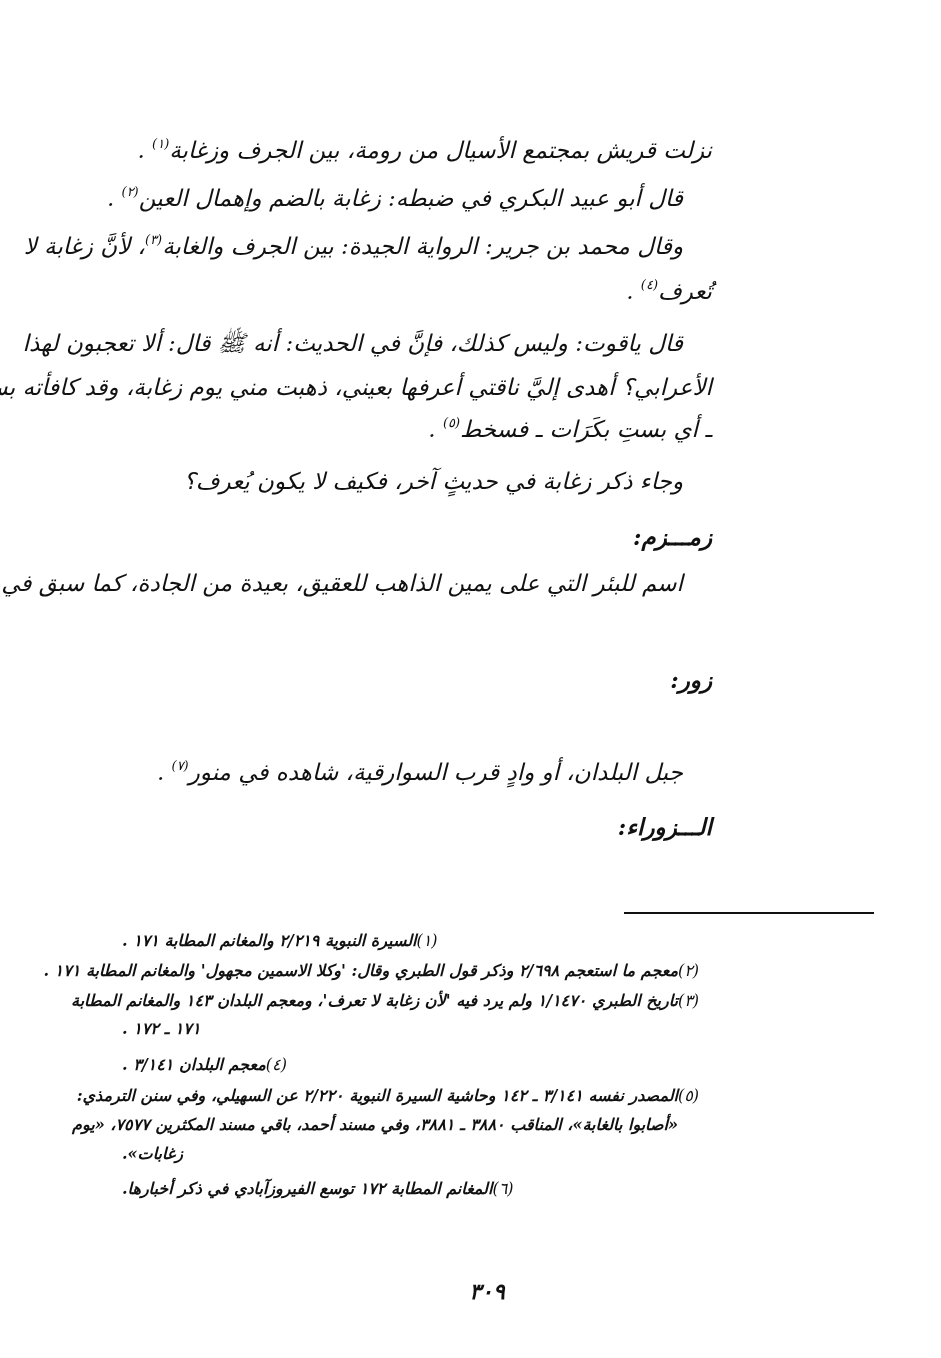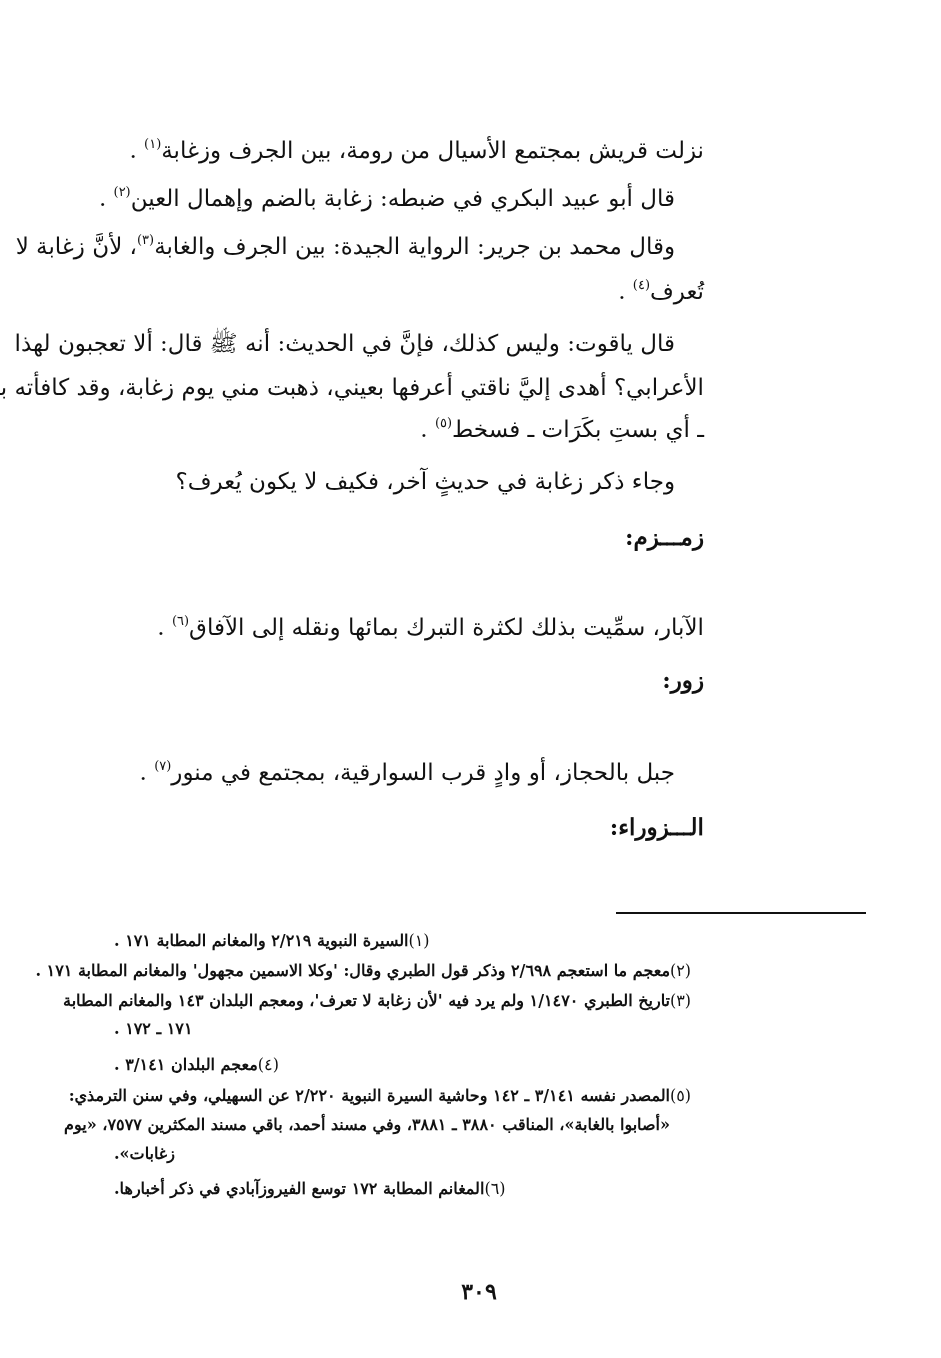--- a/index.html
+++ b/index.html
@@ -10,22 +10,22 @@
     body {
       width: 941px;
       height: 1358px;
       position: relative;
       overflow: hidden;
       color: #111111;
       font-family: "DejaVu Serif", "Liberation Serif", serif;
     }
     .page {
       position: absolute;
-      left: 4px; top: 0;
-      width: 779px; height: 1358px;
+      left: 12px; top: 0;
+      width: 779px; height: 1358px; font-style: italic;
     }
     .line {
       position: absolute;
       right: 79px;
       left: 110px;
       font-size: 23px;
       line-height: 30px;
       white-space: nowrap;
       direction: rtl;
       text-align: right;
@@ -95,27 +95,27 @@
   <div class="line indent" style="top:328px;"><span>قال ياقوت: وليس كذلك، فإنَّ في الحديث: أنه ﷺ قال: ألا تعجبون لهذا</span></div>
 
   <div class="line" style="top:372px;"><span>الأعرابي؟ أهدى إليَّ ناقتي أعرفها بعيني، ذهبت مني يوم زغابة، وقد كافأته بستٍ</span></div>
 
   <div class="line" style="top:414px;"><span>ـ أي بستِ بكَرَات ـ فسخط</span><sup class="fn">(٥)</sup><span> .</span></div>
 
   <div class="line indent" style="top:466px;"><span>وجاء ذكر زغابة في حديثٍ آخر، فكيف لا يكون يُعرف؟</span></div>
 
   <div class="heading" style="top:522px;">زمـــزم:</div>
 
+  <div class="line indent" style="top:568px;"><span>اسم للبئر التي على يمين الذاهب للعقيق، بعيدة من الجادة، كما سبق في</span></div>
 
-  <div class="line" style="top:612px;"><span>الآبار، سمِّيت بذلك لكثرة التبرك بمائها ونقله إلى الآفاق</span><sup class="fn">(٦)</sup><span> .</span></div>
 
   <div class="heading" style="top:665px;">زور:</div>
 
 
-  <div class="line indent" style="top:757px;"><span>جبل بالحجاز، أو وادٍ قرب السوارقية، بمجتمع في منور</span><sup class="fn">(٧)</sup><span> .</span></div>
+  <div class="line indent" style="top:757px;"><span>جبل البلدان، أو وادٍ قرب السوارقية، شاهده في منور</span><sup class="fn">(٧)</sup><span> .</span></div>
 
   <div class="heading" style="top:812px;">الـــزوراء:</div>
 
 
   <div class="separator"></div>
 
   <div class="fn-line" style="top:930px;"><span class="fn-num">(١)</span><span>السيرة النبوية ٢/٢١٩ والمغانم المطابة ١٧١ .</span></div>
 
   <div class="fn-line" style="top:960px;"><span class="fn-num">(٢)</span><span>معجم ما استعجم ٢/٦٩٨ وذكر قول الطبري وقال: 'وكلا الاسمين مجهول' والمغانم المطابة ١٧١ .</span></div>
 

